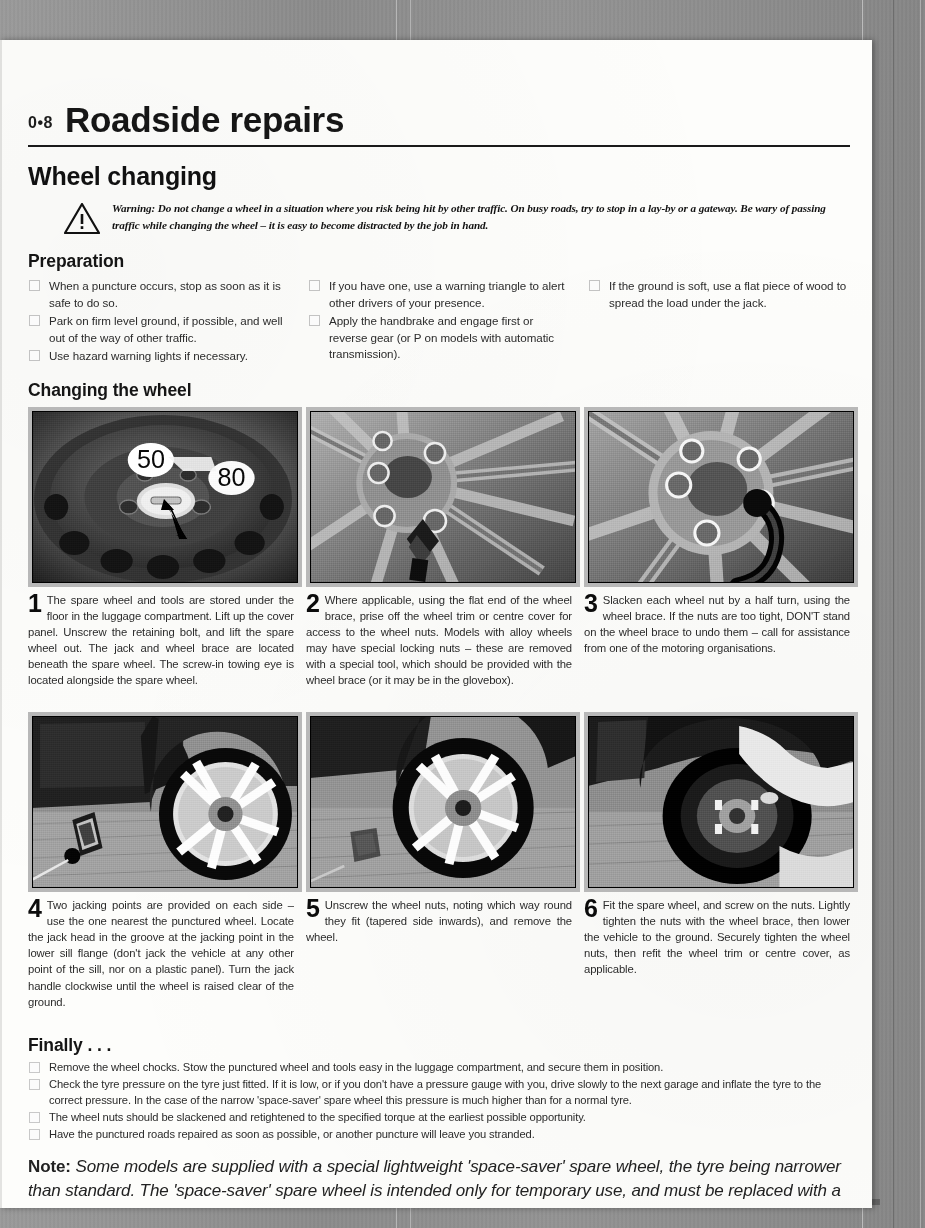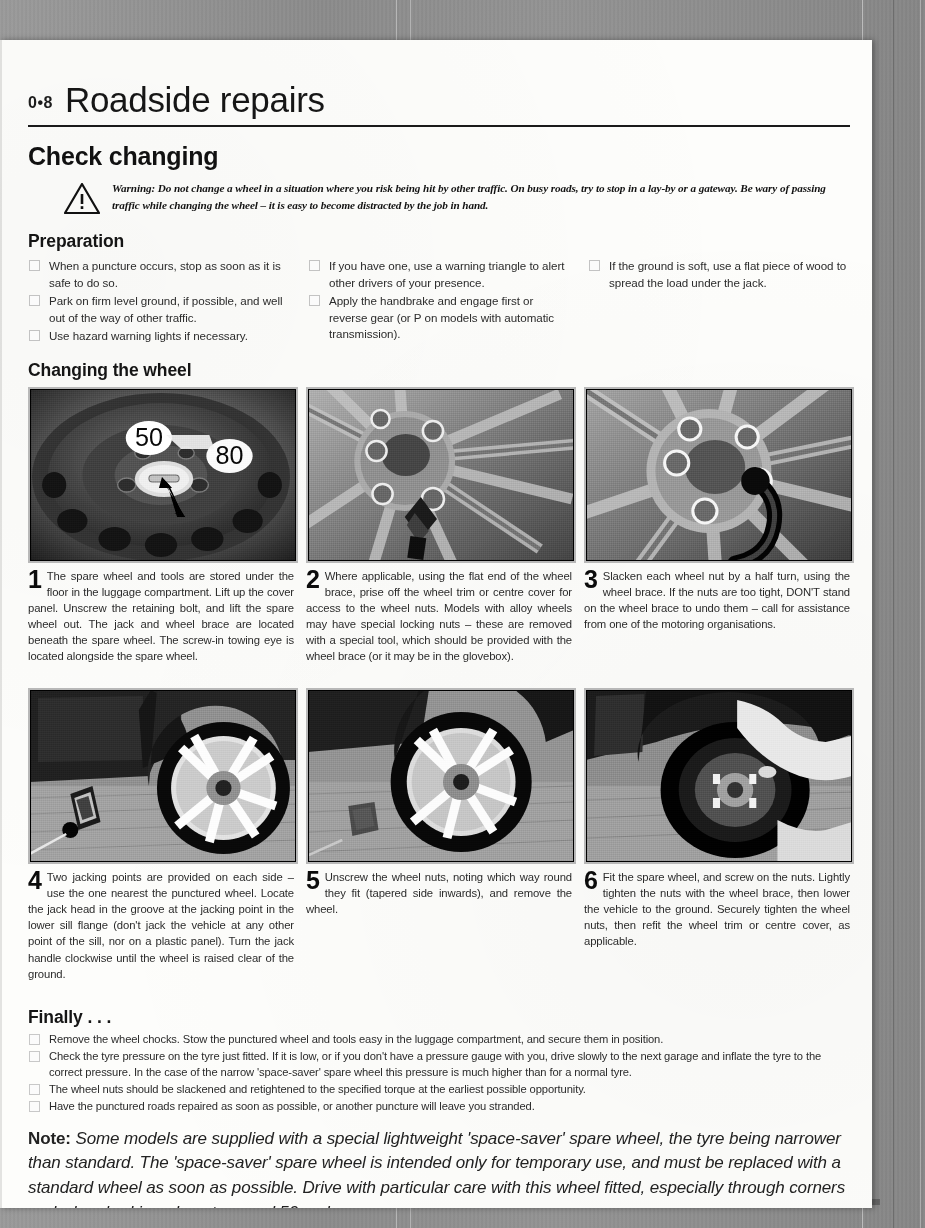--- a/index.html
+++ b/index.html
@@ -49,22 +49,23 @@
 
   .content{position:relative;z-index:2;padding:0 22px 0 28px;}
 
   
   .pagehead{display:flex;align-items:flex-end;gap:12px;padding-top:42px;}
   .folio{
     font-size:16px;font-weight:700;color:#1d1d1d;letter-spacing:.5px;
     padding-bottom:5px;
   }
   .pagehead-title{
-    font-size:35px;font-weight:400;color:#161616;line-height:1;
+    font-size:35px;font-weight:700;color:#161616;line-height:1;
     letter-spacing:-.3px;
+    margin-top:20px;
   }
   .rule{height:2.4px;background:#1a1a1a;margin:8px 0 0 0;}
 
   
   h2.sect{
     font-size:25px;font-weight:700;color:#111;margin:15px 0 9px 0;letter-spacing:-.2px;
   }
   h3.sub{
     font-size:17.5px;font-weight:700;color:#151515;margin:13px 0 6px 0;letter-spacing:-.1px;
   }
@@ -88,21 +89,21 @@
   ul.checks li .box{
     position:absolute;left:1px;top:2px;width:9px;height:9px;
     border:1px solid #c3c3c3;background:#fbfbfb;
   }
 
   
   .steps{display:flex;gap:12px;margin-top:6px;}
   .stepcol{flex:1 1 0;min-width:0;}
 
   .photo{
-    width:100%;height:172px;border:2px solid #84cc16;background:#c2410c;
+    width:100%;height:172px;border:4px solid #84cc16;background:#c2410c;
     position:relative;overflow:hidden;
     filter:grayscale(100%) contrast(118%);
   }
   .photo .noise{
     position:absolute;inset:0;
     background-image:
       repeating-linear-gradient(0deg, rgba(255,255,255,.05) 0 1px, rgba(0,0,0,.05) 1px 2px),
       repeating-linear-gradient(90deg, rgba(255,255,255,.04) 0 1px, rgba(0,0,0,.04) 1px 2px);
     opacity:.75;mix-blend-mode:overlay;
   }
@@ -152,21 +153,21 @@
 <div class="page">
  <div class="edge-line"></div>
  <div class="content">
 
   <div class="pagehead">
     <div class="folio">0•8</div>
     <div class="pagehead-title">Roadside repairs</div>
   </div>
   <div class="rule"></div>
 
-  <h2 class="sect">Check changing</h2>
+  <h2 class="sect">Wheel changing</h2>
 
   <div class="warning">
     <span class="warn-tri">
       <svg width="36" height="31" viewBox="0 0 36 31" aria-hidden="true">
         <polygon points="18,1 35,30 1,30" fill="none" stroke="#111" stroke-width="2.2" stroke-linejoin="round"></polygon>
         <rect x="16.7" y="11" width="2.6" height="10" fill="#111"></rect>
         <rect x="16.7" y="23.2" width="2.6" height="2.8" fill="#111"></rect>
       </svg>
     </span>
     <div class="warn-text">Warning: Do not change a wheel in a situation where you risk being hit by other traffic. On busy roads, try to stop in a lay-by or a gateway. Be wary of passing traffic while changing the wheel – it is easy to become distracted by the job in hand.</div>

